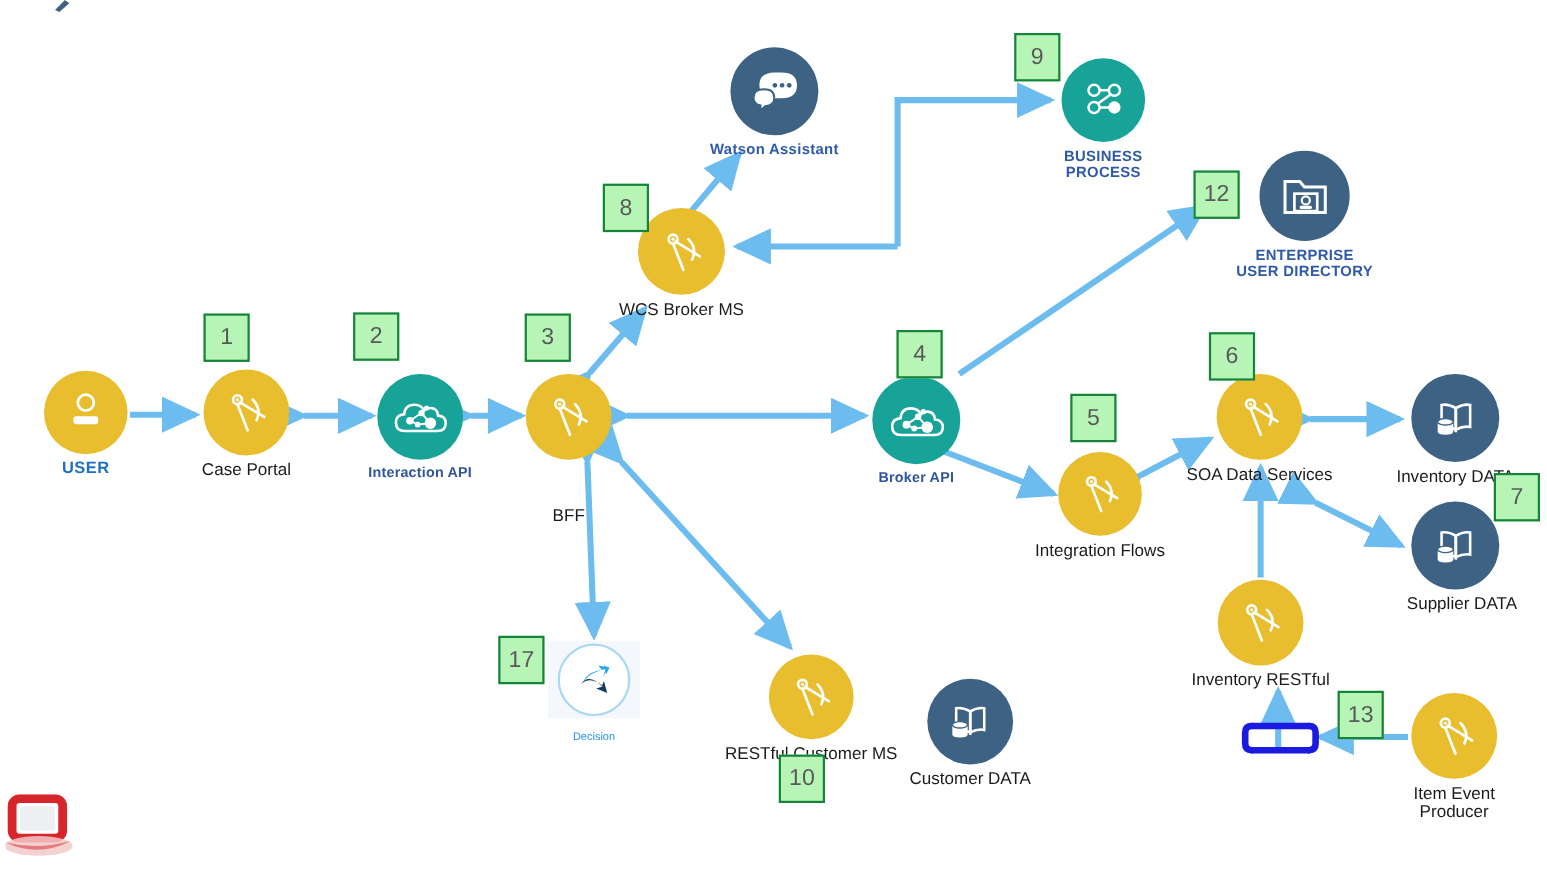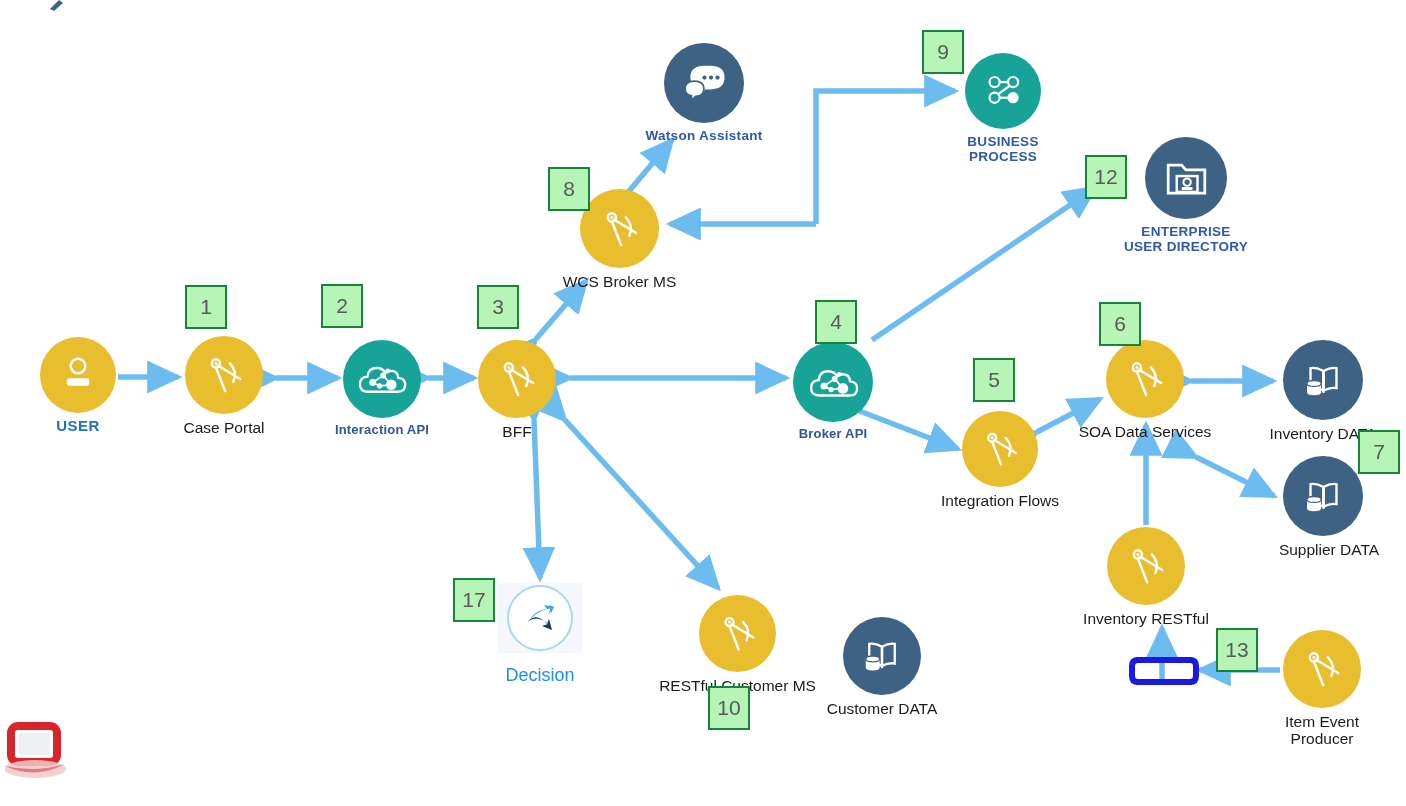--- a/index.html
+++ b/index.html
@@ -11,21 +11,21 @@
   .node{position:absolute;display:flex;flex-direction:column;align-items:center;}
   .disc{border-radius:50%;display:flex;align-items:center;justify-content:center;}
   .disc.gold{background:#E8BD2E;}
   .disc.teal{background:#17A398;}
   .disc.navy{background:#3E6283;}
   .lbl{margin-top:5px;text-align:center;line-height:1.12;white-space:nowrap;}
   .lbl.black{color:#1b1b1b;font-size:15.5px;}
   .lbl.blue{color:#1F70C1;font-size:15px;font-weight:bold;letter-spacing:.4px;}
   .lbl.navytxt{color:#30559B;font-size:13px;font-weight:bold;letter-spacing:.2px;}
   .lbl.navytxt2{color:#2E5AA8;font-size:13.5px;font-weight:bold;letter-spacing:.3px;}
-  .lbl.dec{color:#1F8EF1;font-size:18px;}
+  .lbl.dec{color:#1F8EF1;font-size:10px;}
 
   .badge{position:absolute;width:38px;height:40px;background:#B6F5B6;
          border:2.5px solid #17843B;display:flex;align-items:center;justify-content:center;
          color:#595959;font-size:21px;font-family:"Liberation Sans",sans-serif;}
 
   .mqbox{position:absolute;background:#F0F3F6;border:3px solid #8D9A9C;border-radius:12px;
          display:flex;align-items:center;justify-content:center;}
   .mqbox span{color:#9B2D15;font-size:18px;font-weight:bold;letter-spacing:.5px;}
 
   .decbox{position:absolute;background:#F4F7FC;display:flex;align-items:center;justify-content:center;}
@@ -134,21 +134,21 @@
                <circle cx="60" cy="36" r="4"></circle>
              </g>
              <g stroke="#fff" stroke-width="3" fill="none">
                <path d="M34,56 L52,44 L66,60 L46,62 Z"></path>
               <path d="M52,44 L60,36"></path>
              </g>
           </svg>
         </div>
         <div class="lbl navytxt" style="white-space: nowrap;">Interaction API</div>
       </div>
-      <div class="node" style="left: 478px; top: 340px; width: 78px;">
+      <div class="node" style="left: 478px; top: 340px; width: 78px; gap: 38px;">
         <div class="disc gold" style="width: 78px; height: 78px;">
           <svg width="58" height="58" viewBox="0 0 100 100">
             <g fill="none" stroke="#fff" stroke-width="4.2" stroke-linecap="round">
        <circle cx="36" cy="30" r="7"></circle>
        <path d="M36,37 L52,78"></path>
        <path d="M40,34 L78,57"></path>
        <path d="M60,30 q14,14 6,32"></path>
      </g>
      <circle cx="36" cy="30" r="2.6" fill="#fff"></circle>
           </svg>

